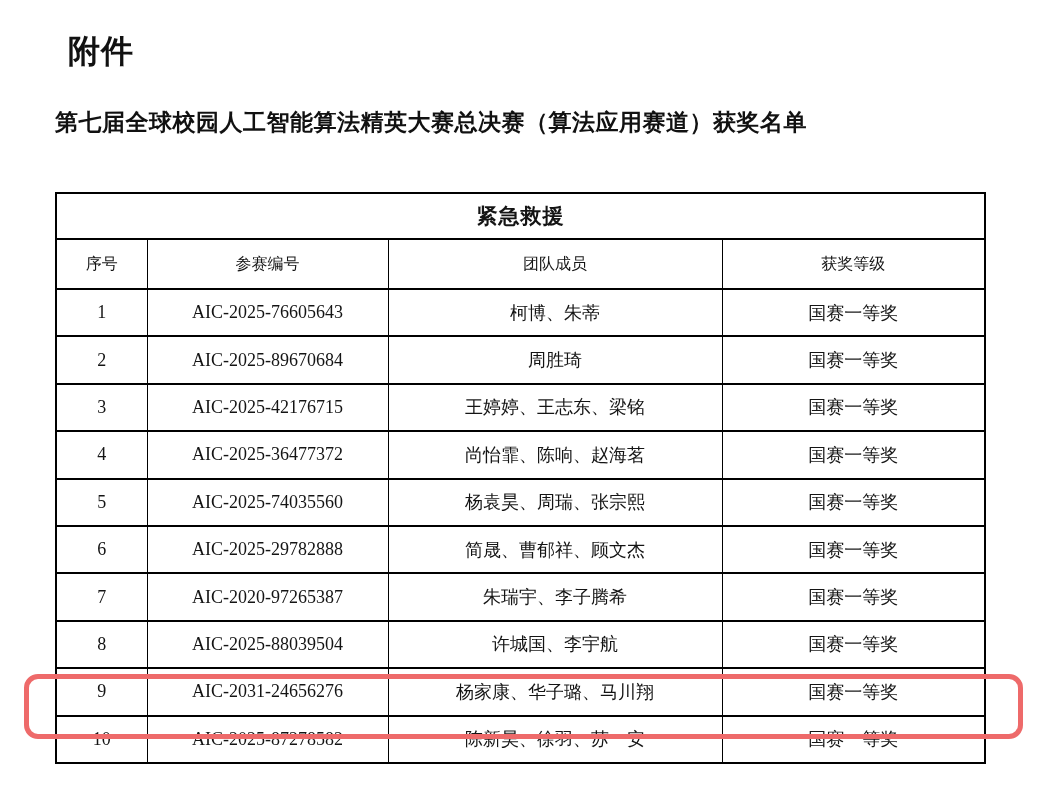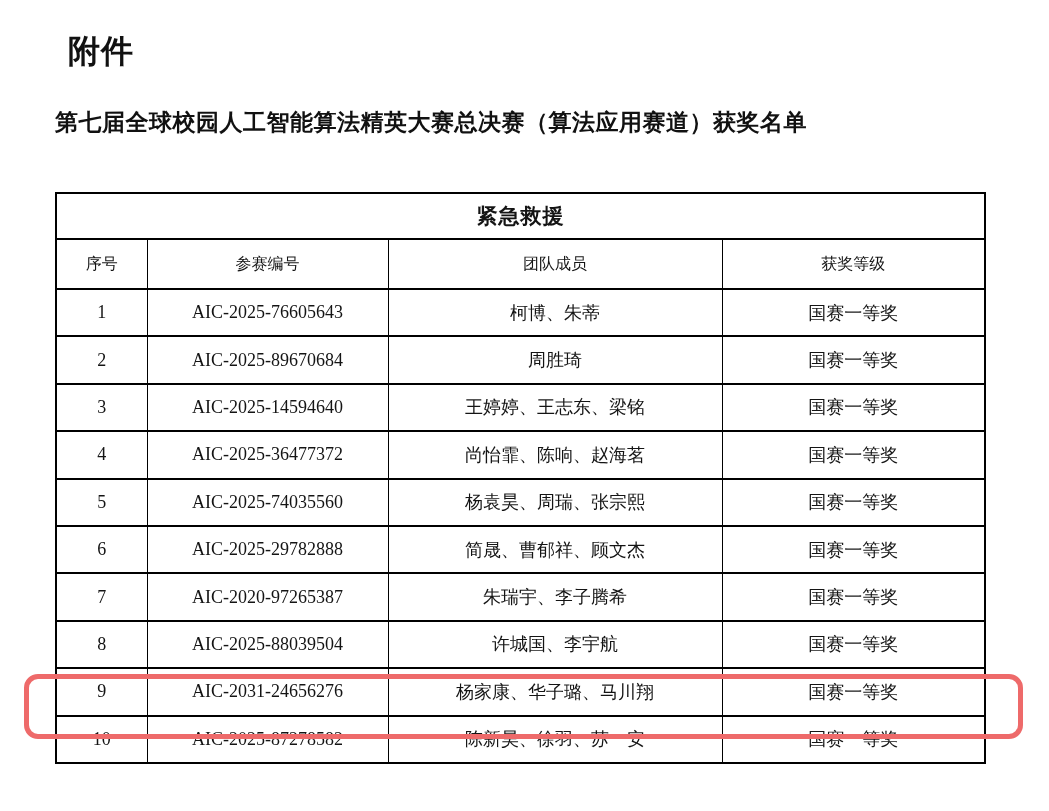--- a/index.html
+++ b/index.html
@@ -126,21 +126,21 @@
         <td>国赛一等奖</td>
       </tr>
       <tr>
         <td>2</td>
         <td>AIC-2025-89670684</td>
         <td>周胜琦</td>
         <td>国赛一等奖</td>
       </tr>
       <tr>
         <td>3</td>
-        <td>AIC-2025-14594640</td>
+        <td>AIC-2025-42176715</td>
         <td>王婷婷、王志东、梁铭</td>
         <td>国赛一等奖</td>
       </tr>
       <tr>
         <td>4</td>
         <td>AIC-2025-36477372</td>
         <td>尚怡霏、陈响、赵海茗</td>
         <td>国赛一等奖</td>
       </tr>
       <tr>

